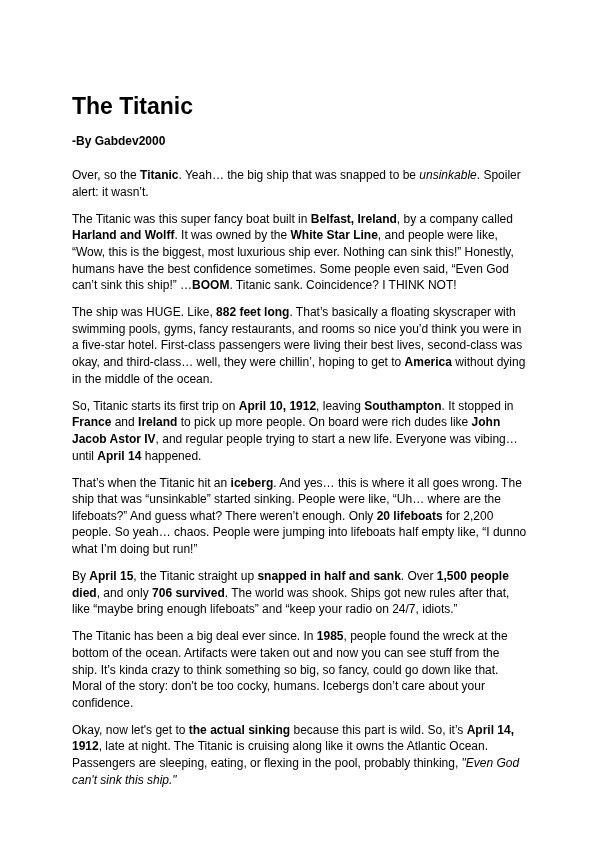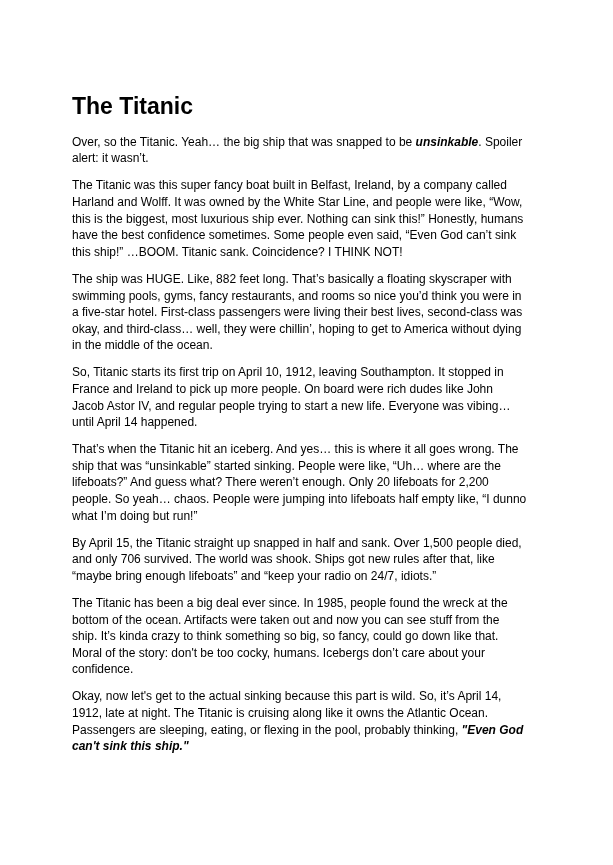--- a/index.html
+++ b/index.html
@@ -30,28 +30,29 @@
     font-weight: bold;
     line-height: 1.2;
     margin: 0 0 19px 0;
   }
   .doc-body p.para {
     font-size: 12px;
     line-height: 16.6px;
     margin: 0 0 10.5px 0;
     word-spacing: 0;
   }
-  .doc-body .b { font-weight: normal; }
-  .doc-body .i { font-style: italic; font-weight: bold; }
+  .doc-body .b { font-weight: bold; }
+  .doc-body .i { font-style: italic; }
 </style>
 </head>
 <body>
 
 <div class="page">
   <h1 class="doc-title">The Titanic</h1>
+  <p class="byline">-By Gabdev2000</p>
   <div class="doc-body">
       <p class="para"><span class="">Over, so the </span><span class="b ">Titanic</span><span class="">. Yeah… the big ship that was snapped to be </span><span class="i">unsinkable</span><span class="">. Spoiler alert: it wasn’t.</span></p>
       <p class="para"><span class="">The Titanic was this super fancy boat built in </span><span class="b ">Belfast, Ireland</span><span class="">, by a company called </span><span class="b ">Harland and Wolff</span><span class="">. It was owned by the </span><span class="b ">White Star Line</span><span class="">, and people were like, “Wow, this is the biggest, most luxurious ship ever. Nothing can sink this!” Honestly, humans have the best confidence sometimes. Some people even said, “Even God can’t sink this ship!” …</span><span class="b ">BOOM</span><span class="">. Titanic sank. Coincidence? I THINK NOT!</span></p>
       <p class="para"><span class="">The ship was HUGE. Like, </span><span class="b ">882 feet long</span><span class="">. That’s basically a floating skyscraper with swimming pools, gyms, fancy restaurants, and rooms so nice you’d think you were in a five-star hotel. First-class passengers were living their best lives, second-class was okay, and third-class… well, they were chillin’, hoping to get to </span><span class="b ">America</span><span class=""> without dying in the middle of the ocean.</span></p>
       <p class="para"><span class="">So, Titanic starts its first trip on </span><span class="b ">April 10, 1912</span><span class="">, leaving </span><span class="b ">Southampton</span><span class="">. It stopped in </span><span class="b ">France</span><span class=""> and </span><span class="b ">Ireland</span><span class=""> to pick up more people. On board were rich dudes like </span><span class="b ">John Jacob Astor IV</span><span class="">, and regular people trying to start a new life. Everyone was vibing… until </span><span class="b ">April 14</span><span class=""> happened.</span></p>
       <p class="para"><span class="">That’s when the Titanic hit an </span><span class="b ">iceberg</span><span class="">. And yes… this is where it all goes wrong. The ship that was “unsinkable” started sinking. People were like, “Uh… where are the lifeboats?” And guess what? There weren’t enough. Only </span><span class="b ">20 lifeboats</span><span class=""> for 2,200 people. So yeah… chaos. People were jumping into lifeboats half empty like, “I dunno what I’m doing but run!”</span></p>
       <p class="para"><span class="">By </span><span class="b ">April 15</span><span class="">, the Titanic straight up </span><span class="b ">snapped in half and sank</span><span class="">. Over </span><span class="b ">1,500 people died</span><span class="">, and only </span><span class="b ">706 survived</span><span class="">. The world was shook. Ships got new rules after that, like “maybe bring enough lifeboats” and “keep your radio on 24/7, idiots.”</span></p>
       <p class="para"><span class="">The Titanic has been a big deal ever since. In </span><span class="b ">1985</span><span class="">, people found the wreck at the bottom of the ocean. Artifacts were taken out and now you can see stuff from the ship. It’s kinda crazy to think something so big, so fancy, could go down like that. Moral of the story: don't be too cocky, humans. Icebergs don’t care about your confidence.</span></p>
       <p class="para"><span class="">Okay, now let's get to </span><span class="b ">the actual sinking</span><span class=""> because this part is wild. So, it’s </span><span class="b ">April 14, 1912</span><span class="">, late at night. The Titanic is cruising along like it owns the Atlantic Ocean. Passengers are sleeping, eating, or flexing in the pool, probably thinking, </span><span class="i">"Even God can't sink this ship."</span></p>
     </div>

